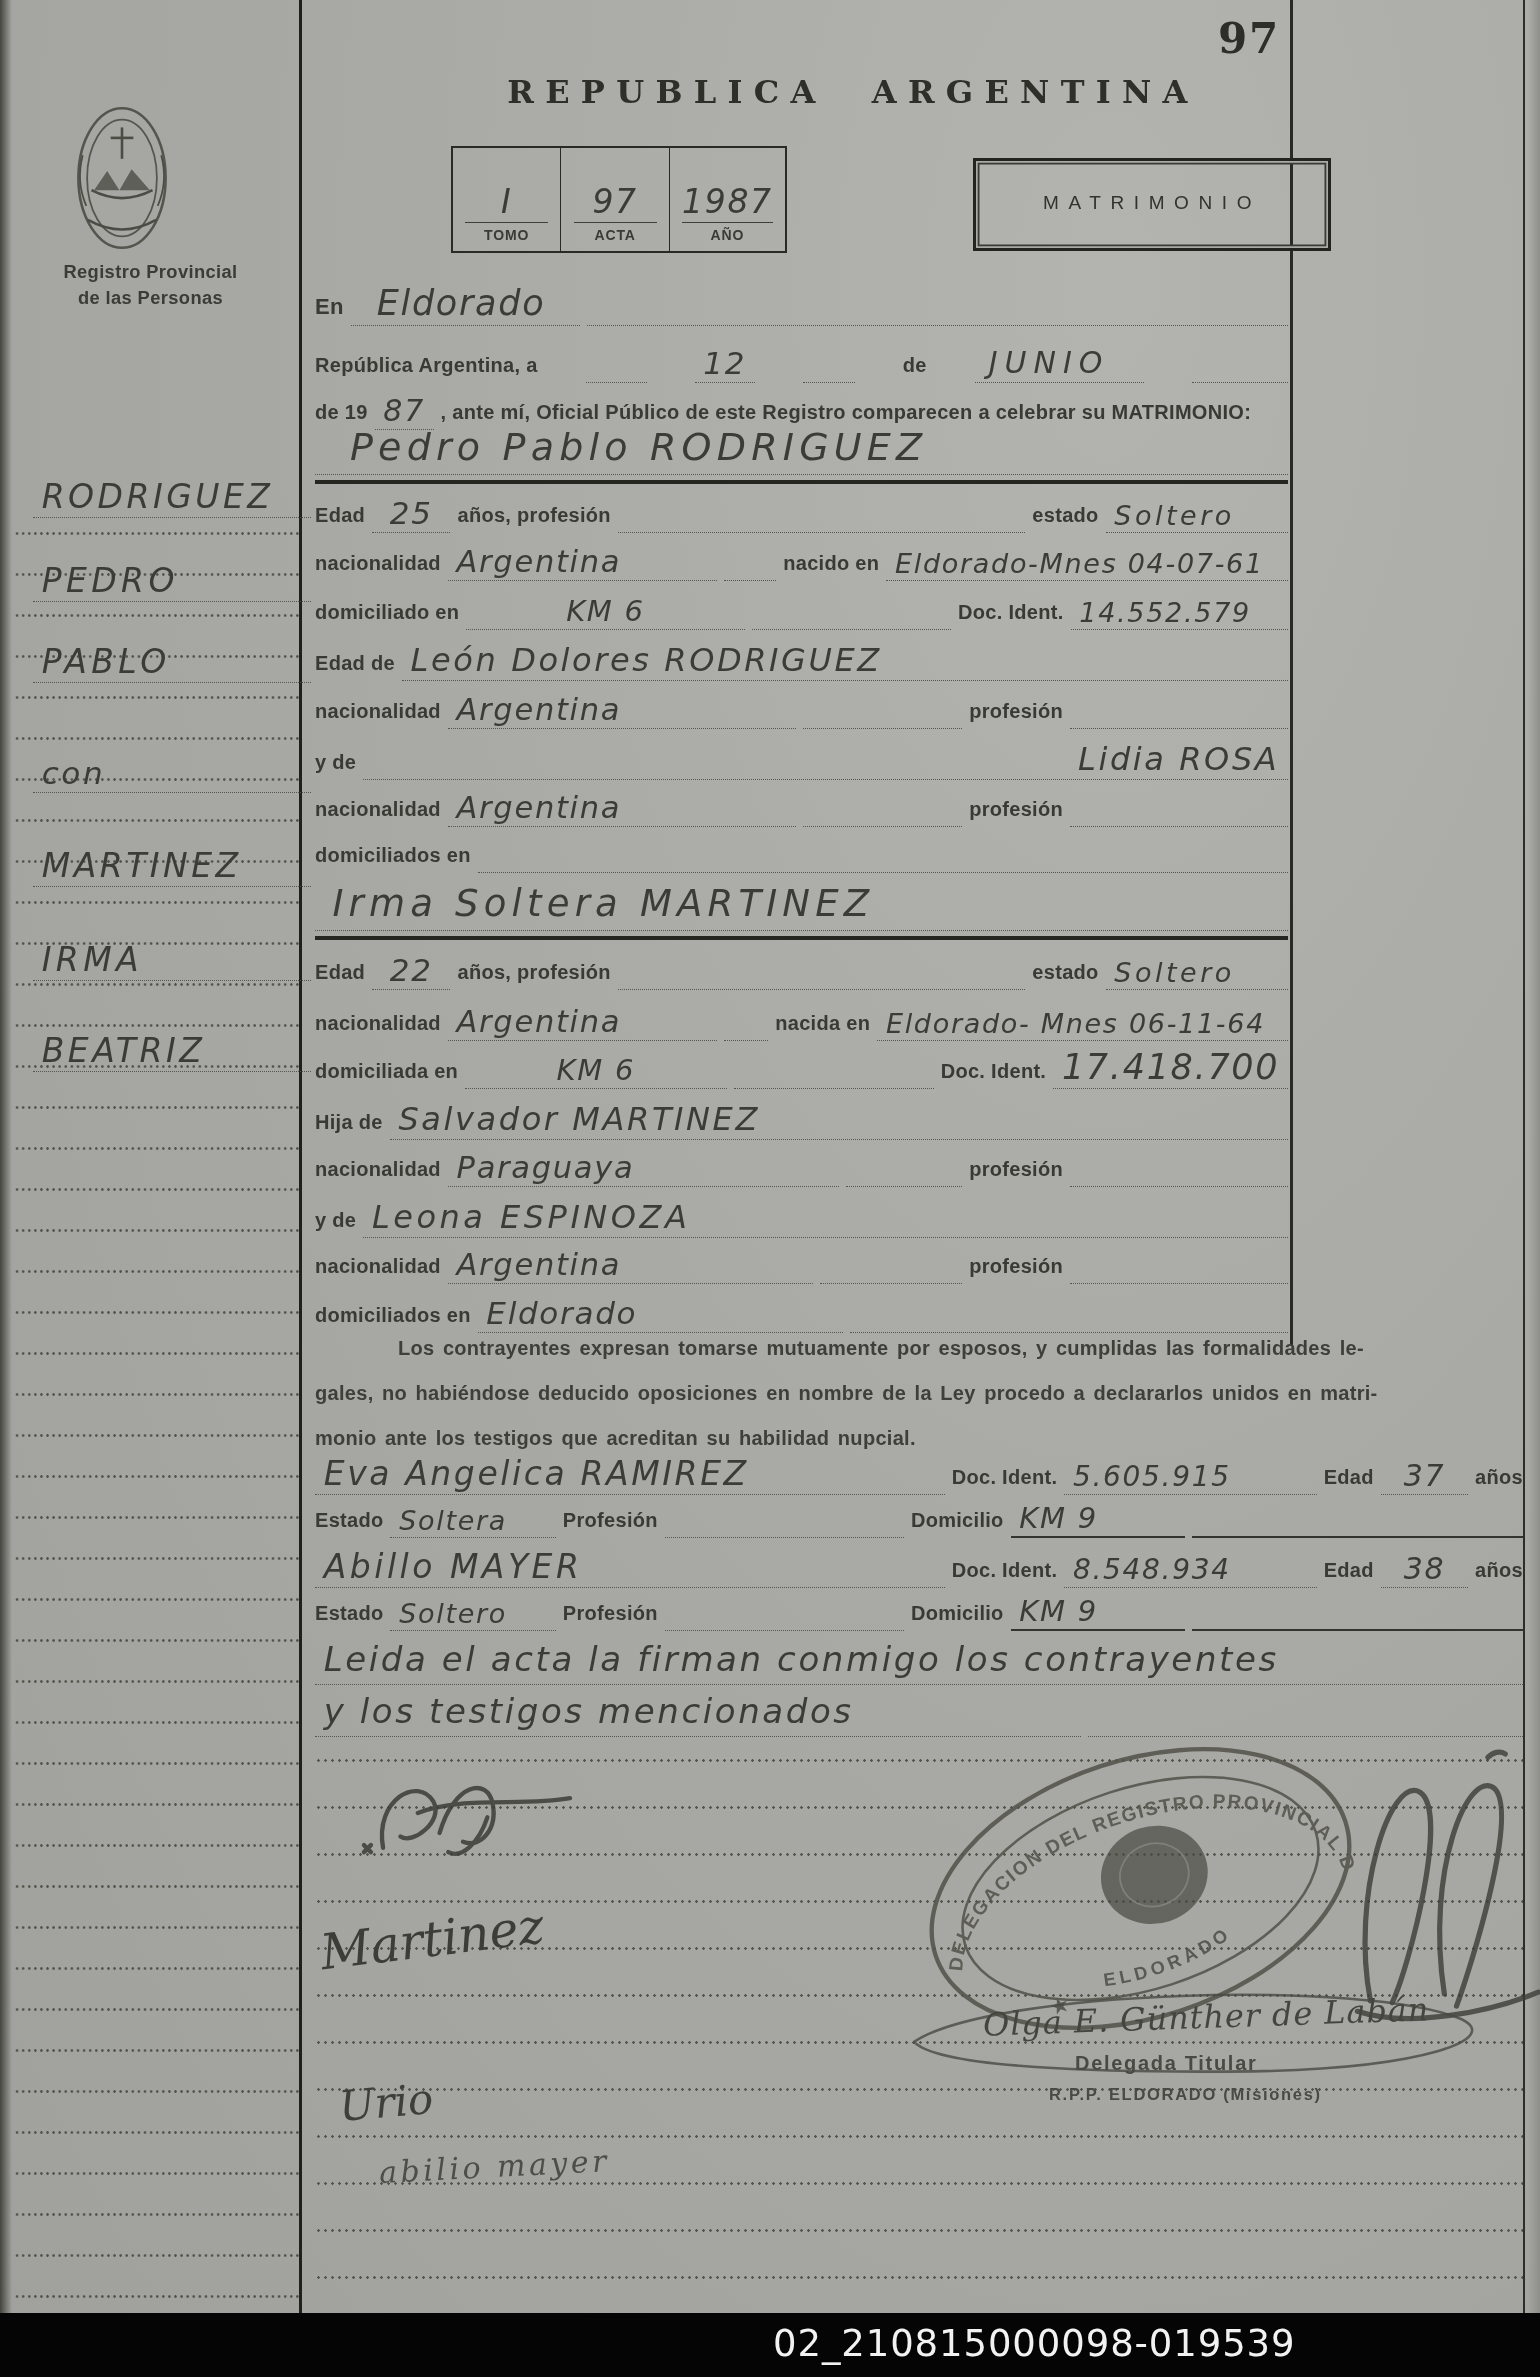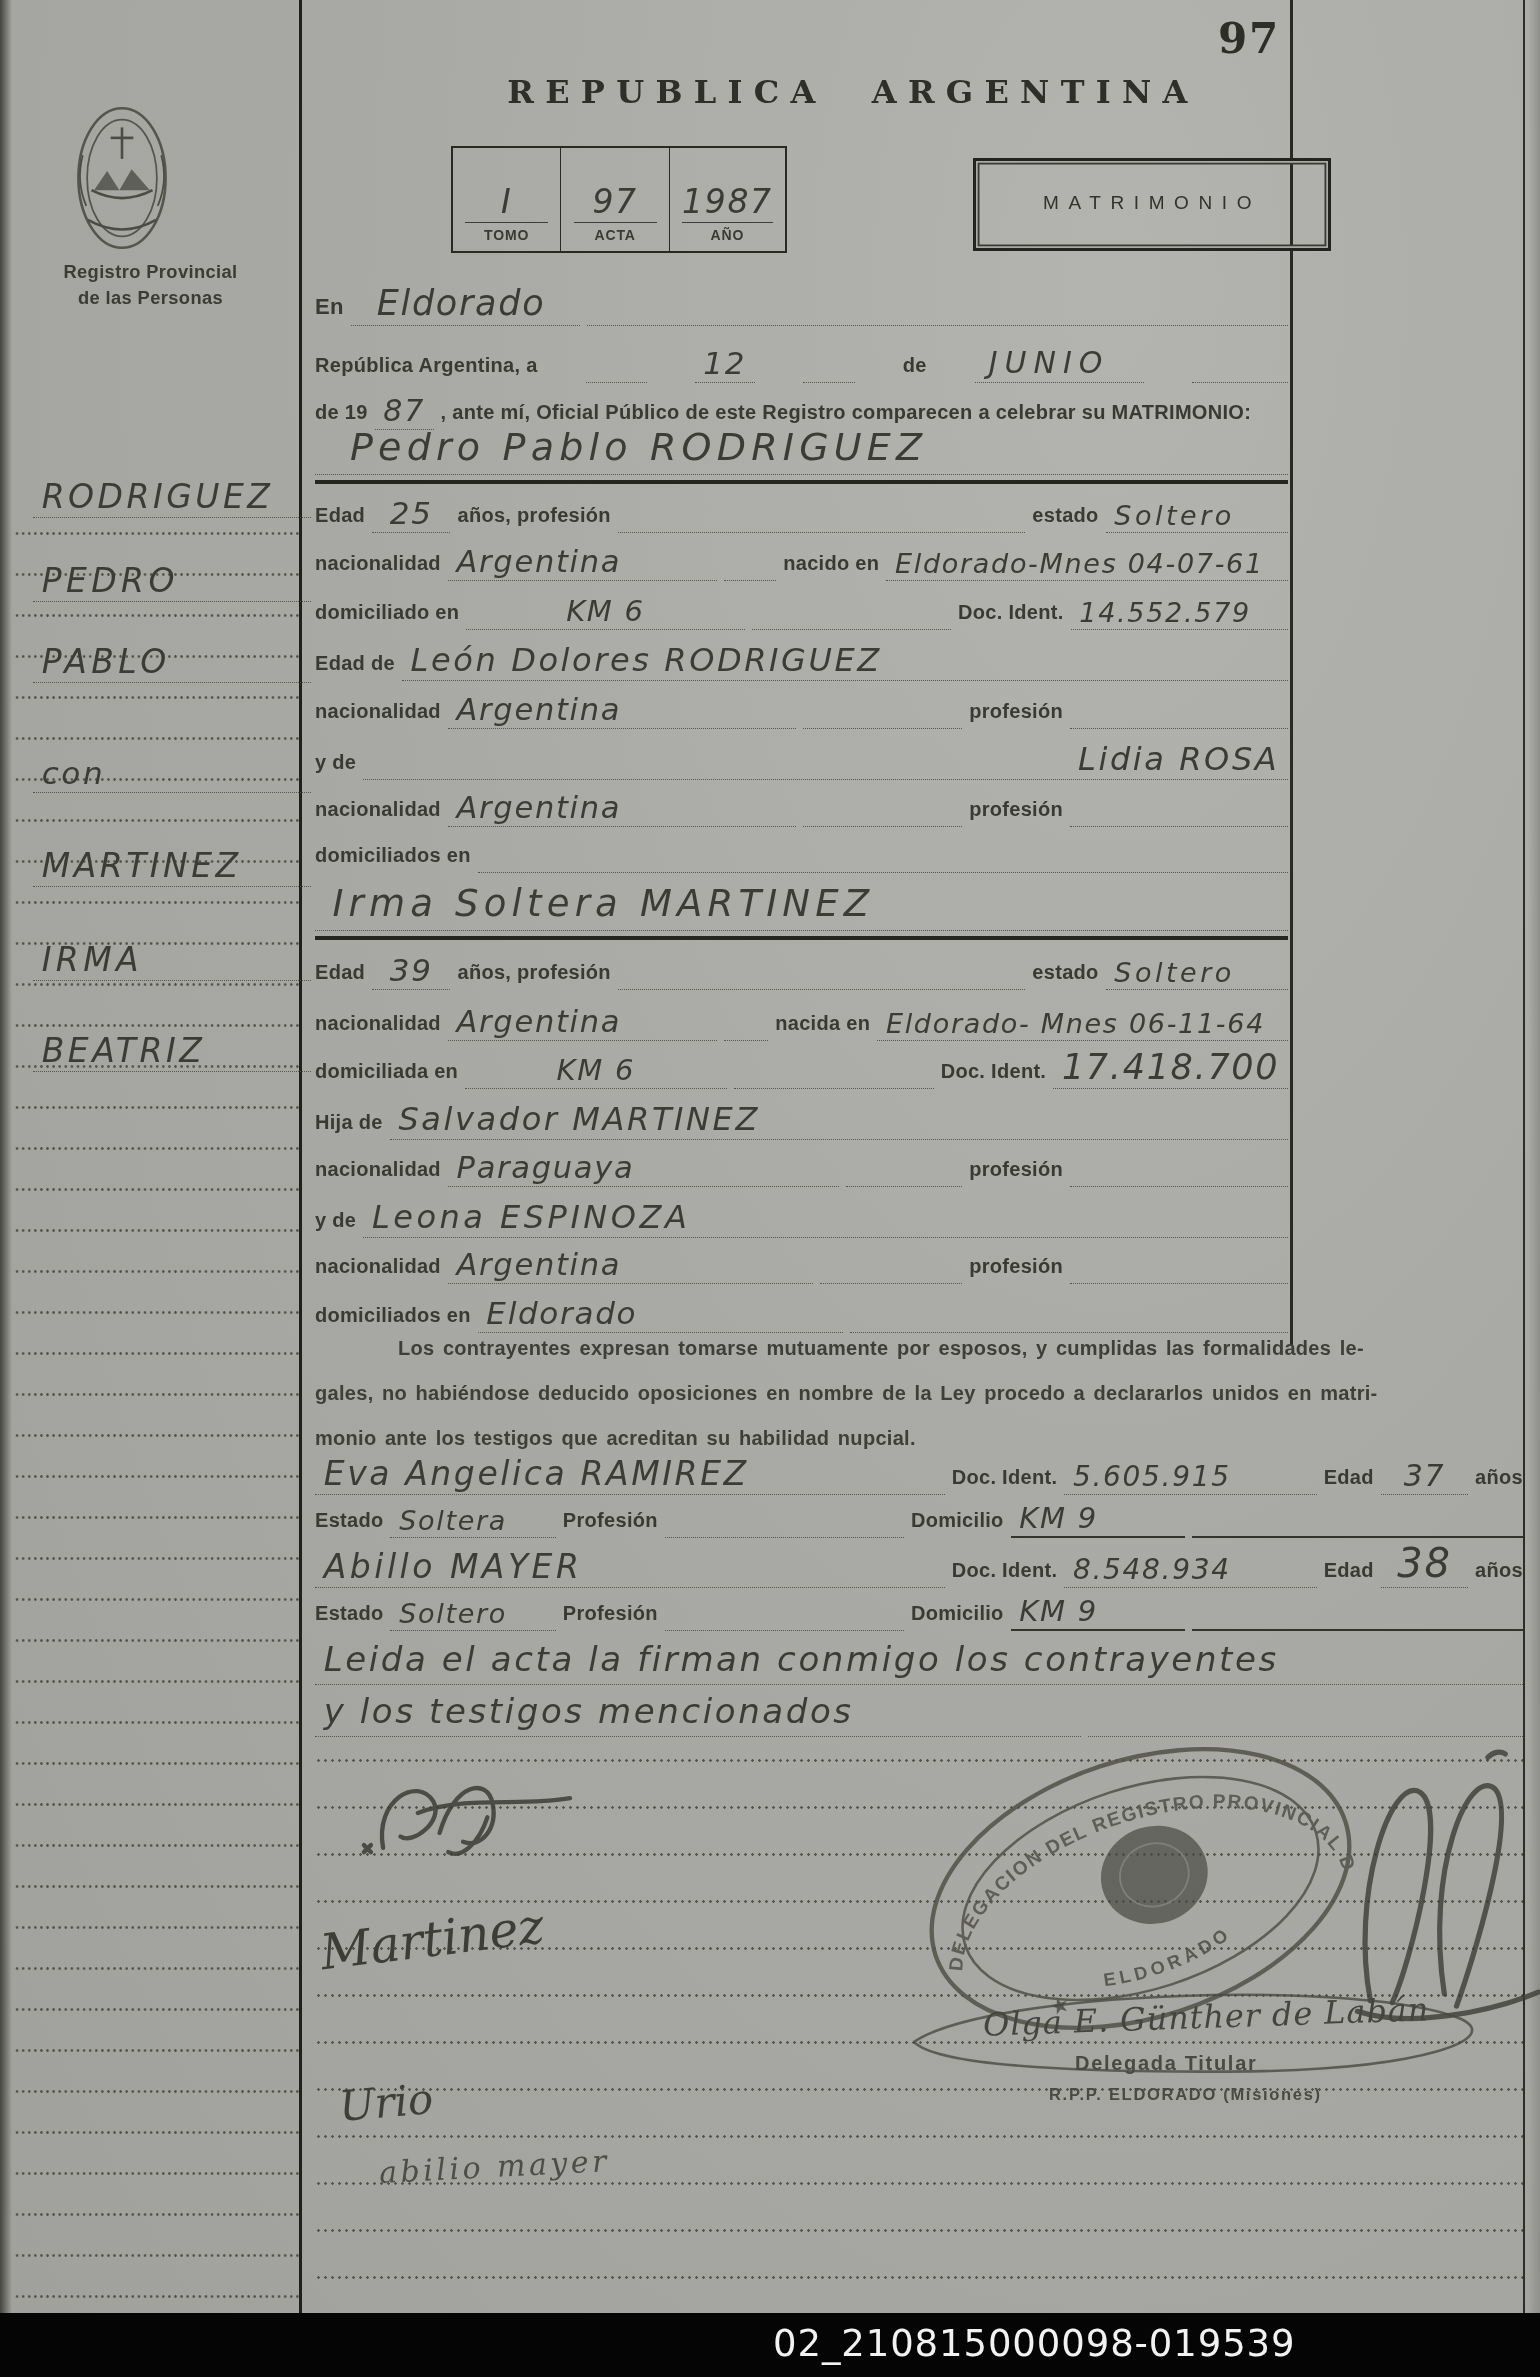--- a/index.html
+++ b/index.html
@@ -169,21 +169,21 @@
     <span class="fill"></span>
   </div>
 
   <div class="row" style="left:315px;top:881px;width:973px;height:50px;">
     <span class="hw u" style="font-size:37px;letter-spacing:5.2px;width:100%;padding-left:17.4px;padding-bottom:5.2px;">Irma Soltera MARTINEZ</span>
   </div>
   <div class="rule" style="left:315px;top:936px;width:973px;height:3.5px;"></div>
 
   <div class="row" style="left:315px;top:950px;width:973px;height:40px;">
     <span class="lbl">Edad</span>
-    <span class="hw u" style="font-size:31px;min-width:61px;text-align:center;">39</span>
+    <span class="hw u" style="font-size:31px;min-width:61px;text-align:center;">22</span>
     <span class="lbl">años, profesión</span>
     <span class="fill"></span>
     <span class="lbl">estado</span>
     <span class="hw u" style="font-size:27px;min-width:165px;letter-spacing:3.5px;">Soltero</span>
   </div>
   <div class="row" style="left:315px;top:1001px;width:973px;height:40px;">
     <span class="lbl">nacionalidad</span>
     <span class="hw u" style="font-size:30.5px;min-width:252px;">Argentina</span>
     <span class="fill" style="flex:0 0 44px;"></span>
     <span class="lbl">nacida en</span>
@@ -244,21 +244,21 @@
     <span class="lbl">Domicilio</span>
     <span class="hw us" style="font-size:29px;min-width:157px;">KM 9</span>
     <span class="fills" style="flex:0 0 331px;"></span>
   </div>
 
   <div class="row" style="left:315px;top:1546px;width:1208px;height:42px;">
     <span class="hw u" style="font-size:33px;flex:1.3;letter-spacing:3.5px;">Abillo MAYER</span>
     <span class="lbl">Doc. Ident.</span>
     <span class="hw u" style="font-size:28px;min-width:235px;">8.548.934</span>
     <span class="lbl">Edad</span>
-    <span class="hw u" style="font-size:40px;min-width:70px;text-align:center;">38</span>
+    <span class="hw u" style="font-size:30px;min-width:70px;text-align:center;">38</span>
     <span class="lbl">años</span>
   </div>
   <div class="row" style="left:315px;top:1593px;width:1208px;height:38px;">
     <span class="lbl">Estado</span>
     <span class="hw u" style="font-size:27px;min-width:148px;">Soltero</span>
     <span class="lbl">Profesión</span>
     <span class="fill"></span>
     <span class="lbl">Domicilio</span>
     <span class="hw us" style="font-size:29px;min-width:157px;">KM 9</span>
     <span class="fills" style="flex:0 0 331px;"></span>

